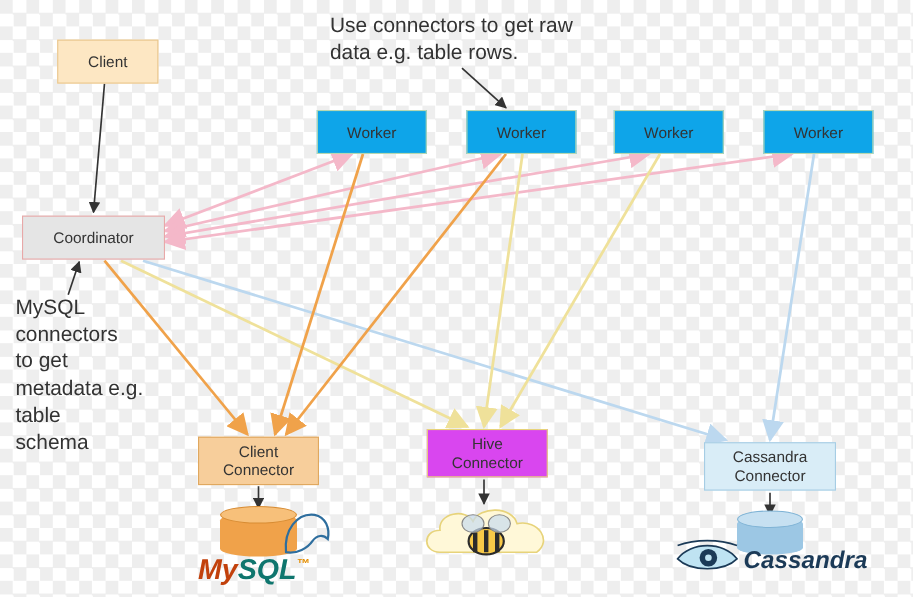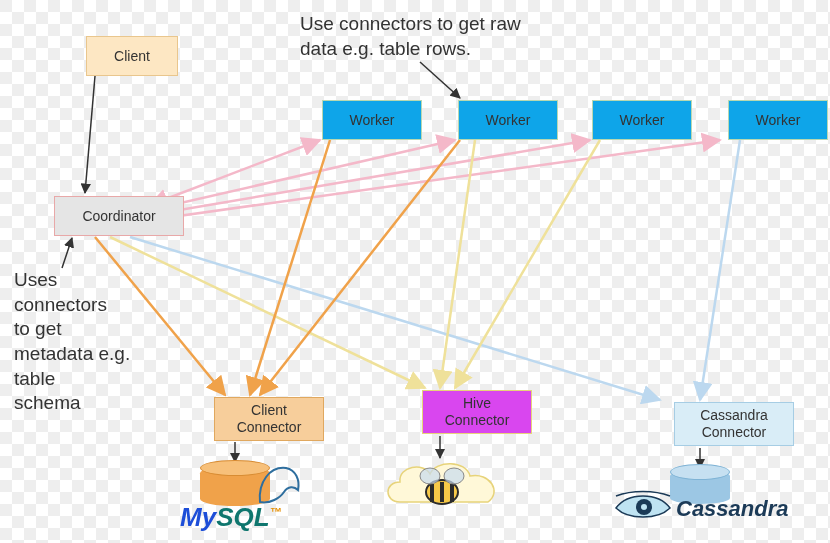--- a/index.html
+++ b/index.html
@@ -9,21 +9,20 @@
     font-size:14px;color:#333;
     background:
       repeating-conic-gradient(#fff 0 25%,#eee 0 50%) 0 0/24px 24px,
       #fff;
     position:relative;overflow:hidden;
   }
   .box{
     position:absolute;display:flex;align-items:center;justify-content:center;
     text-align:center;line-height:1.2;padding:4px 6px;box-sizing:border-box;
     border:1px solid rgba(0,0,0,.25);
-    margin-left:34px;
   }
   .client      {background:#fde7c3;border-color:#e9c68d}
   .coordinator {background:#e5e5e5;border-color:#e8a8a8}
   .worker      {background:#0ea5e9;border-color:#b7d8b1}
   .mysql       {background:#f7ce9b;border-color:#e0a85f}
   .hive        {background:#d946ef;border-color:#e7d37a}
   .cassandra   {background:#d9edf7;border-color:#a6cde4}
   .note        {position:absolute;font-size:19px;white-space:pre;line-height:1.3}
   .logo-label  {position:absolute;font-family:Arial,Helvetica,sans-serif;font-weight:bold}
   .cyl{position:absolute}
@@ -80,21 +79,21 @@
   <line x1="600" y1="140" x2="455" y2="388" stroke="#efe19a" stroke-width="2.5" marker-end="url(#ah-yellow)"></line>
   <line x1="740" y1="140" x2="700" y2="400" stroke="#bcd8ef" stroke-width="2.5" marker-end="url(#ah-blue)"></line>
 
   <line x1="235" y1="442" x2="235" y2="462" stroke="#333" stroke-width="1.5" marker-end="url(#ah-black)"></line>
   <line x1="440" y1="436" x2="440" y2="458" stroke="#333" stroke-width="1.5" marker-end="url(#ah-black)"></line>
   <line x1="700" y1="448" x2="700" y2="468" stroke="#333" stroke-width="1.5" marker-end="url(#ah-black)"></line>
 </svg>
 
 <div class="note" style="left:300px;top:12px">Use connectors to get raw
 data e.g. table rows.</div>
-<div class="note" style="left:14px;top:268px">Uses
+<div class="note" style="left:14px;top:268px">MySQL
 connectors
 to get
 metadata e.g.
 table
 schema</div>
 
 <div class="box client" style="left:52px;top:36px;width:92px;height:40px">Client</div>
 
 <div class="box coordinator" style="left:20px;top:196px;width:130px;height:40px">Coordinator</div>
 
@@ -108,21 +107,21 @@
 <div class="box hive" style="left:388px;top:390px;width:110px;height:44px;white-space:pre">Hive
 Connector</div>
 <div class="box cassandra" style="left:640px;top:402px;width:120px;height:44px;white-space:pre">Cassandra
 Connector</div>
 
 <div class="cyl" style="left:200px;top:466px;width:70px;height:40px">
   <div class="body" style="background:#f0a24a"></div>
   <div class="top" style="background:#f7c07a;border:1px solid #d88c33"></div>
 </div>
 <div class="logo-label" style="left:180px;top:502px;font-size:26px;font-style:italic">
-  <span style="color:#1d4ed8">My</span><span style="color:#0f766e">SQL</span><span style="color:#e48e00;font-size:12px;vertical-align:super">™</span>
+  <span style="color:#c2410c">My</span><span style="color:#0f766e">SQL</span><span style="color:#e48e00;font-size:12px;vertical-align:super">™</span>
 </div>
 <svg style="position:absolute;left:256px;top:462px;width:46px;height:44px" viewBox="0 0 46 44">
   <path d="M4 40 C 2 20 14 4 30 6 C 40 8 44 18 42 28 C 38 24 32 24 28 30 C 24 36 14 42 4 40 Z" fill="none" stroke="#2e6e9e" stroke-width="2"></path>
 </svg>
 
 <svg class="cloud" style="left:380px;top:452px;width:130px;height:64px" viewBox="0 0 130 64">
   <path d="M20 50 C 4 50 4 30 20 30 C 18 14 44 10 50 22 C 56 8 86 8 90 24 C 110 20 122 40 108 50 Z" fill="#fff8d8" stroke="#e7d37a" stroke-width="1.5"></path>
 </svg>
 <svg class="bee" style="left:416px;top:462px;width:52px;height:48px" viewBox="0 0 52 48">
   <ellipse cx="26" cy="30" rx="16" ry="12" fill="#f7c948" stroke="#2b2b2b" stroke-width="2"></ellipse>

